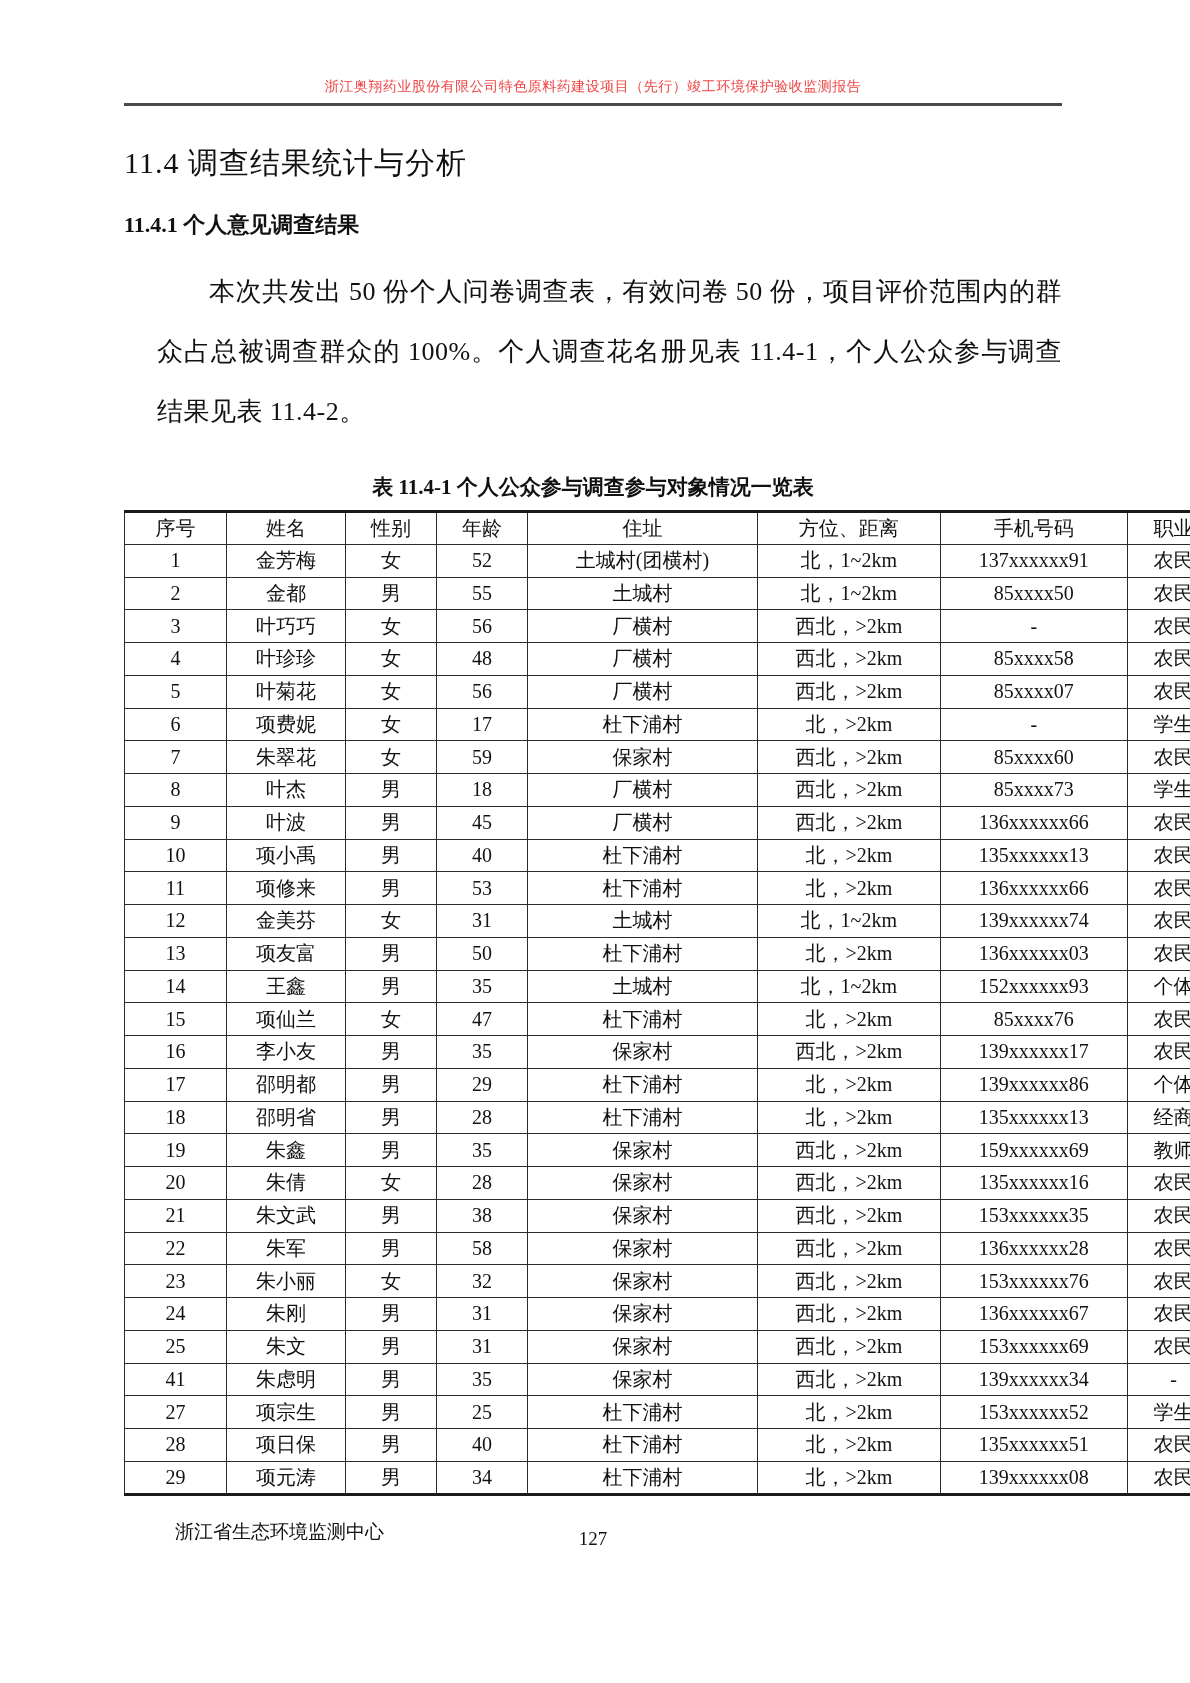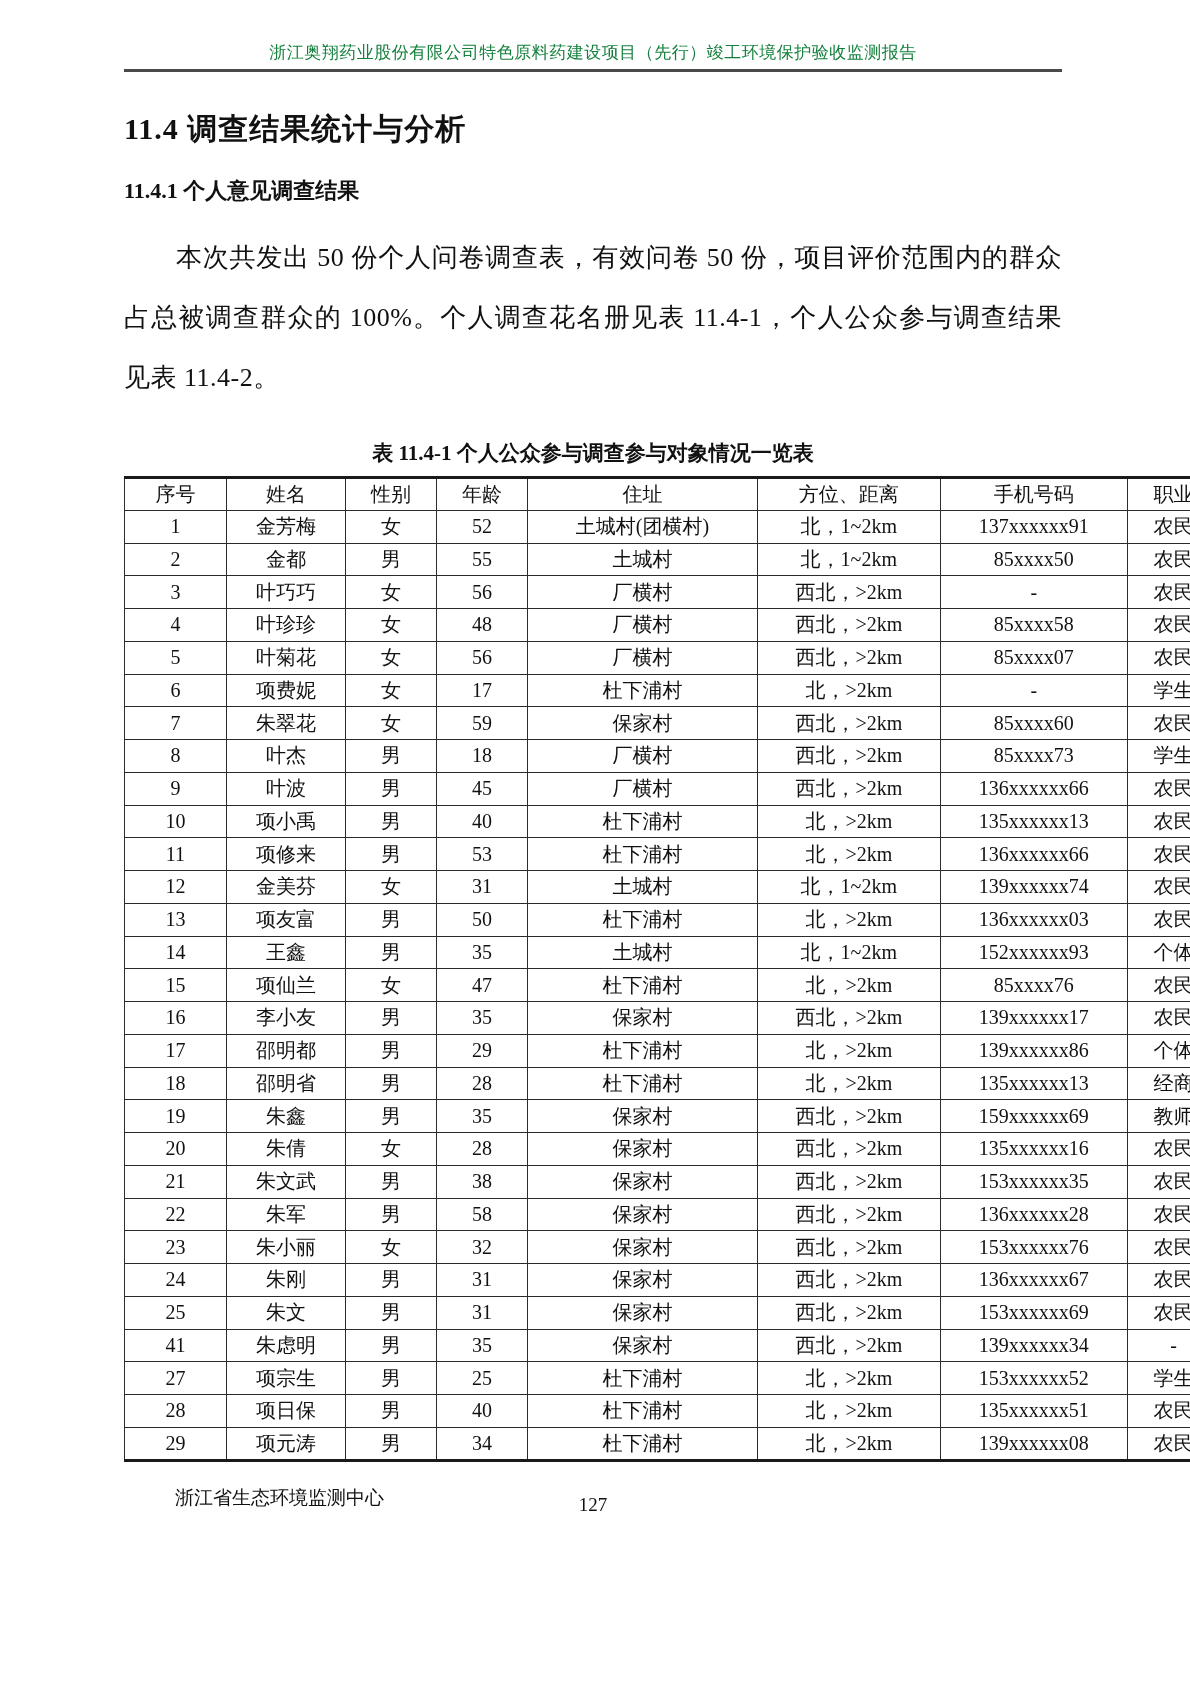--- a/index.html
+++ b/index.html
@@ -14,52 +14,53 @@
     height: 1683px;
     background: #ffffff;
     margin: 0 auto;
     overflow: hidden;
   }
   .content {
     margin-left: 124px;
     width: 938px;
   }
   .doc-header {
-    padding-top: 42px;
+    padding-top: 76px;
     text-align: center;
-    font-size: 17px;
+    font-size: 14px;
     line-height: 21px;
     letter-spacing: 0.5px;
-    color: #15803d;
+    color: #ef4444;
   }
   .header-rule {
     margin-top: 6px;
     border: 0;
     border-top: 3px solid #4a4a4a;
   }
   h1.section-heading {
     margin-top: 38px;
     font-size: 30px;
     line-height: 37px;
-    font-weight: bold;
+    font-weight: normal;
     letter-spacing: 1px;
   }
   h2.subsection-heading {
     margin-top: 27px;
     font-size: 22px;
     line-height: 33px;
     font-weight: bold;
   }
   p.body-paragraph {
     margin-top: 21px;
     font-size: 26px;
     line-height: 60px;
     text-indent: 2em;
     text-align: justify;
     letter-spacing: 0.5px;
+    margin-left: 33px;
   }
   .table-caption {
     margin-top: 32px;
     text-align: center;
     font-size: 21px;
     line-height: 27px;
     font-weight: bold;
   }
   table.survey-table {
     margin-top: 9px;

